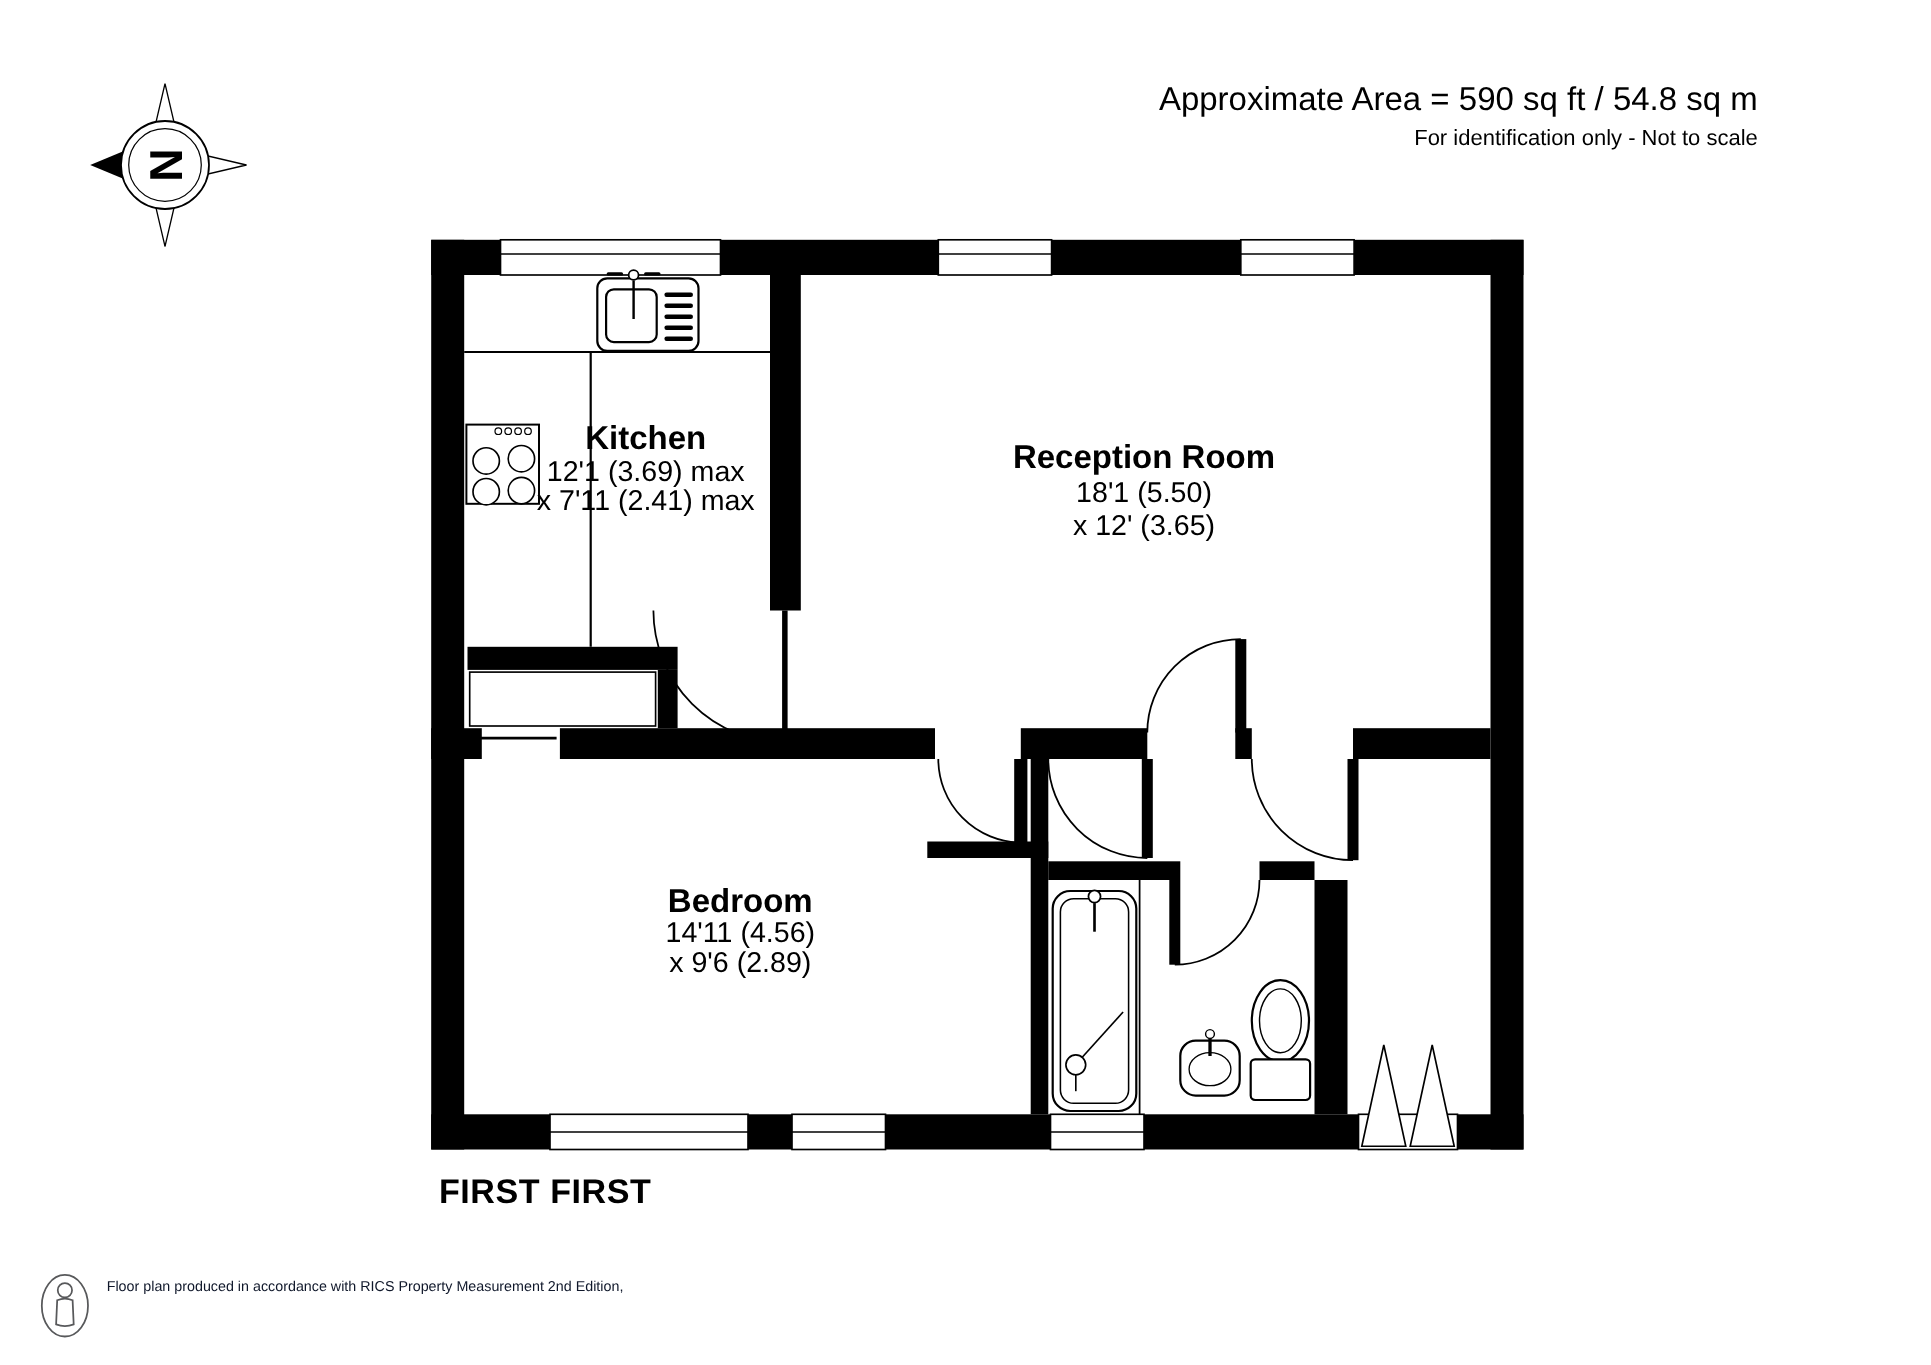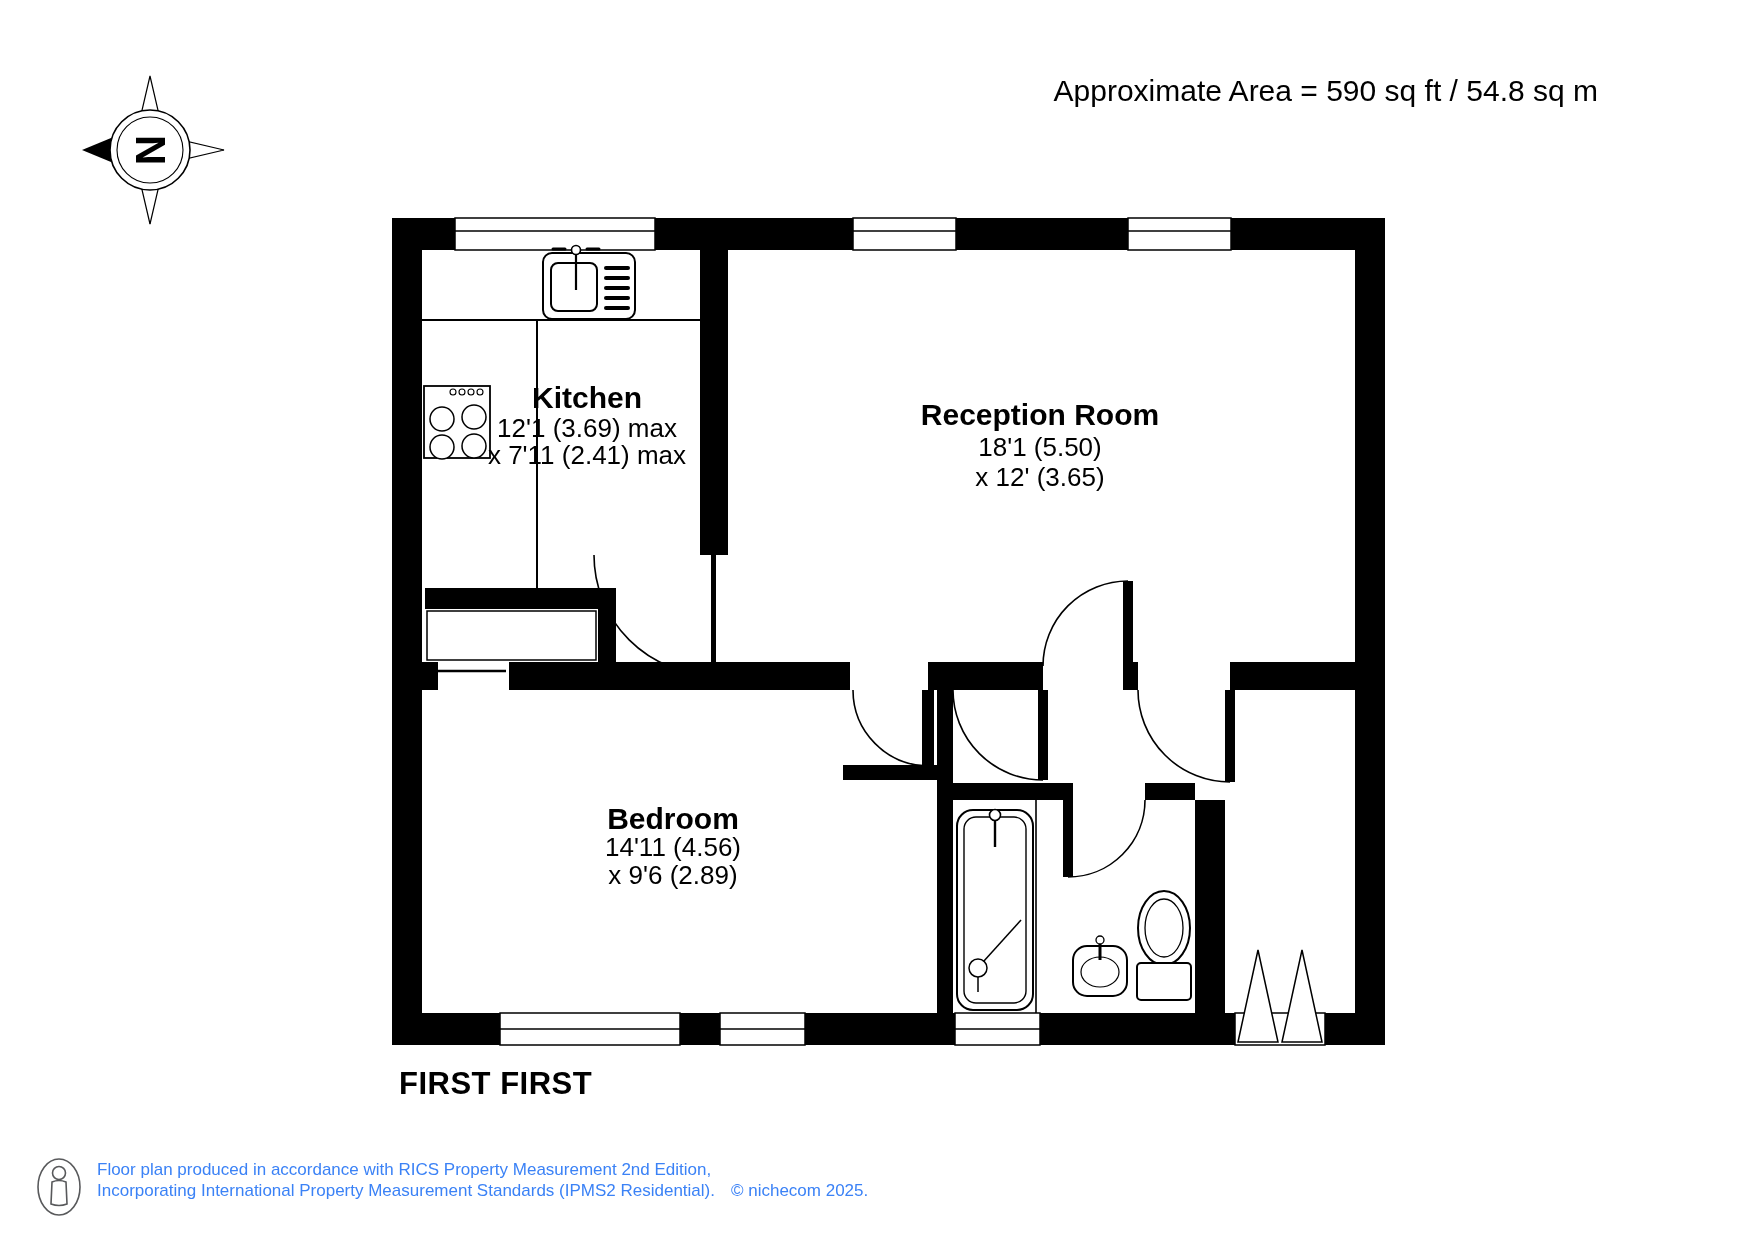--- a/index.html
+++ b/index.html
@@ -5,33 +5,34 @@
   html,body{margin:0;padding:0;background:#fff;}
   .canvas{position:relative;width:1755px;height:1241px;background:#fff;overflow:hidden;
           font-family:"Liberation Sans", sans-serif;color:#000;}
   .area-text{position:absolute;top:74px;right:157px;text-align:right;}
   .area-line1{font-size:30px;line-height:34px;font-weight:400;}
   .area-line2{font-size:20px;line-height:24px;margin-top:6px;font-weight:400;}
   .plan-svg{position:absolute;left:0;top:0;width:1755px;height:1241px;}
   .floor-label{position:absolute;left:399px;top:1066px;font-size:31px;font-weight:bold;letter-spacing:.5px;}
   .footer{position:absolute;left:36px;top:1157px;display:flex;align-items:flex-start;}
   .footer-icon{width:46px;height:60px;flex:0 0 auto;}
-  .footer-text{margin-left:15px;font-size:17px;line-height:21px;color:#3b82f6;padding-top:2px;}
+  .footer-text{margin-left:15px;font-size:13px;line-height:21px;color:#0f172a;padding-top:2px;}
   .copyright{margin-left:16px;}
   svg text{font-family:"Liberation Sans", sans-serif;}
   .room-title{font-size:30px;font-weight:bold;}
   .room-dim{font-size:26px;}
 </style>
 </head>
 <body>
 
 <div class="canvas">
 
   <div class="area-text">
     <div class="area-line1">Approximate Area = 590 sq ft / 54.8 sq m</div>
+    <div class="area-line2">For identification only - Not to scale</div>
   </div>
 
   <svg class="plan-svg" viewBox="0 0 1755 1241">
 
     <g stroke="#000" fill="#fff">
       <line x1="150" y1="78" x2="150" y2="150" stroke-width="0.8"></line>
       <line x1="224" y1="150" x2="150" y2="150" stroke-width="0.8"></line>
       <line x1="150" y1="224" x2="150" y2="150" stroke-width="0.8"></line>
       <polygon points="150,76 164,136 150,150 136,136" stroke-width="1.2"></polygon>
       <polygon points="224,150 164,136 150,150 164,164" stroke-width="1.2"></polygon>
@@ -210,17 +211,16 @@
   <div class="floor-label">FIRST FIRST</div>
 
   <div class="footer">
     <svg class="footer-icon" viewBox="0 0 46 60">
       <ellipse cx="23" cy="30" rx="21" ry="28" fill="#fff" stroke="#58595b" stroke-width="1.6"></ellipse>
       <circle cx="23" cy="16" r="6.5" fill="#fff" stroke="#58595b" stroke-width="1.6"></circle>
       <path d="M 16 25 Q 23 22 30 25 L 31 47 Q 23 50 15 47 Z" fill="#fff" stroke="#58595b" stroke-width="1.6"></path>
     </svg>
     <div class="footer-text">
       <div>Floor plan produced in accordance with RICS Property Measurement 2nd Edition,</div>
-      <div><span>Incorporating International Property Measurement Standards (IPMS2 Residential).</span><span class="copyright">© nichecom 2025.</span></div>
     </div>
   </div>
 
 </div>
 
 </body></html>

